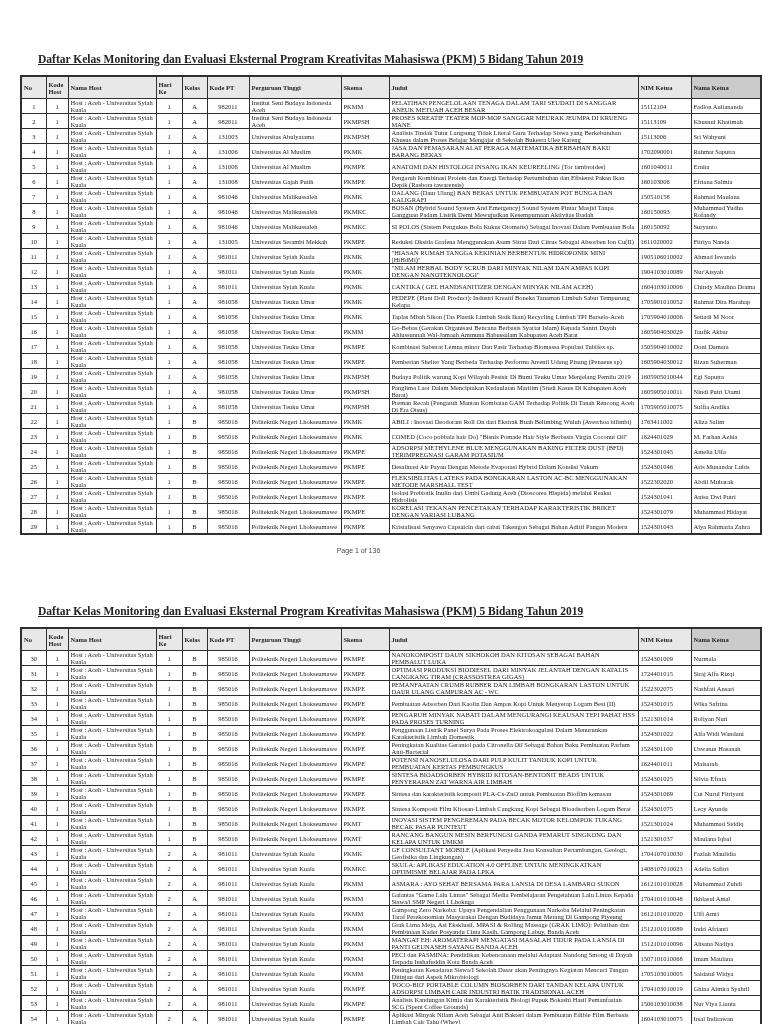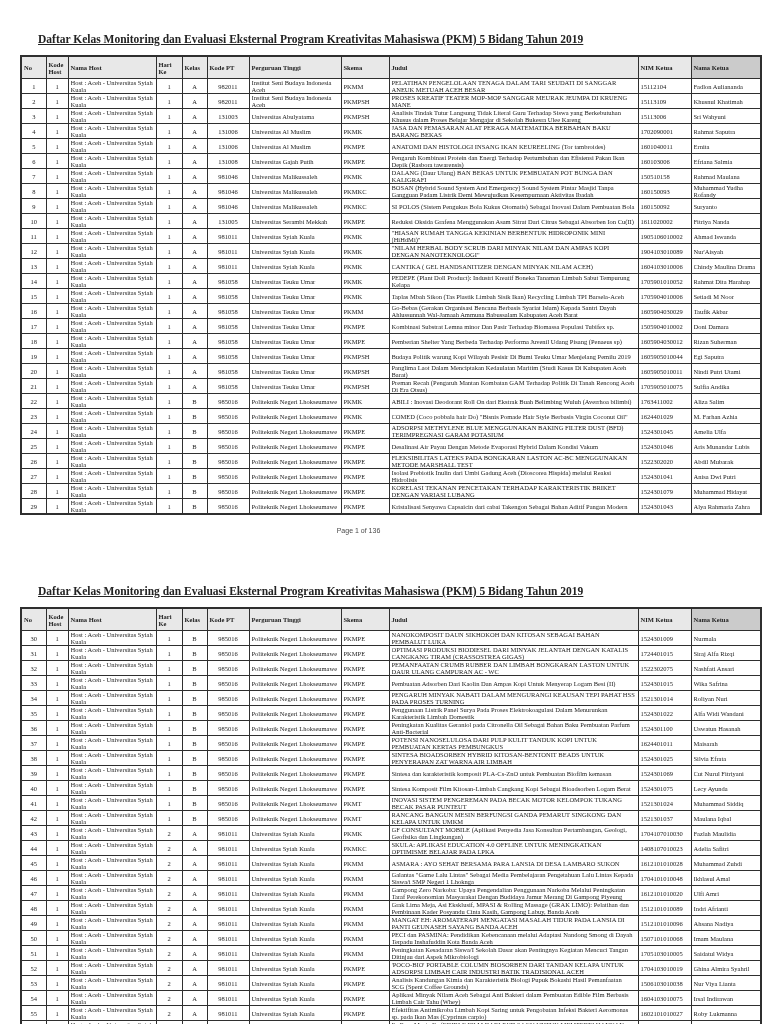--- a/index.html
+++ b/index.html
@@ -1,20 +1,20 @@
 <!DOCTYPE html>
 <html style="--header_bg: #e8e8e8; --header_accent_bg: #cbcbcb; --border: #2f2f2f; --text: #232323;"><head>
 <meta charset="utf-8">
 <style>
   html,body{margin:0;padding:0;}
   body{
     width:768px;height:1024px;background:#ffffff;overflow:hidden;position:relative;
     font-family:"Liberation Serif", serif;
   }
-  .page{position:absolute;left:20px;width:677px;}
+  .page{position:absolute;left:20px;width:677px;margin-top:20px;}
   #p1{top:33px;}
   #p2{top:585px;}
   .doc-title{
     font-family:"Liberation Serif", serif;
     font-size:11.5px;line-height:13px;font-weight:bold;
     text-decoration:underline;color:var(--text,#232323);
     margin:0 0 9px 18px;white-space:nowrap;
   }
   table.doc{
     border-collapse:collapse;table-layout:fixed;width:740px;

